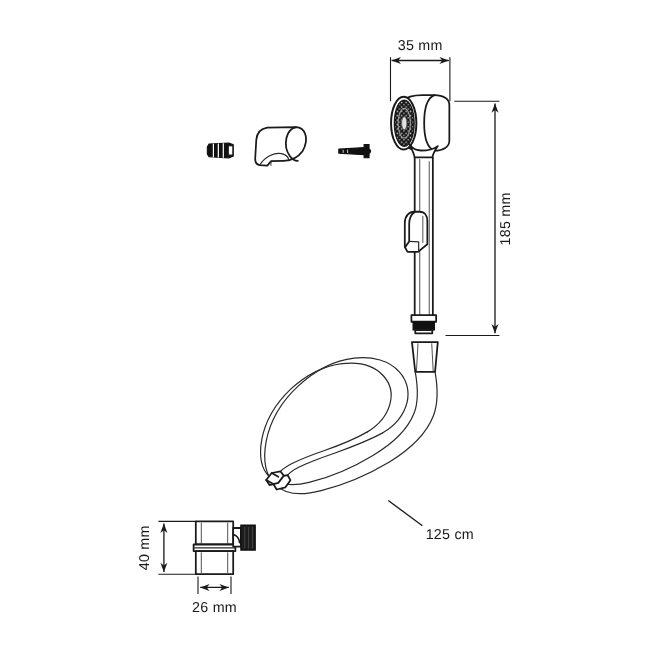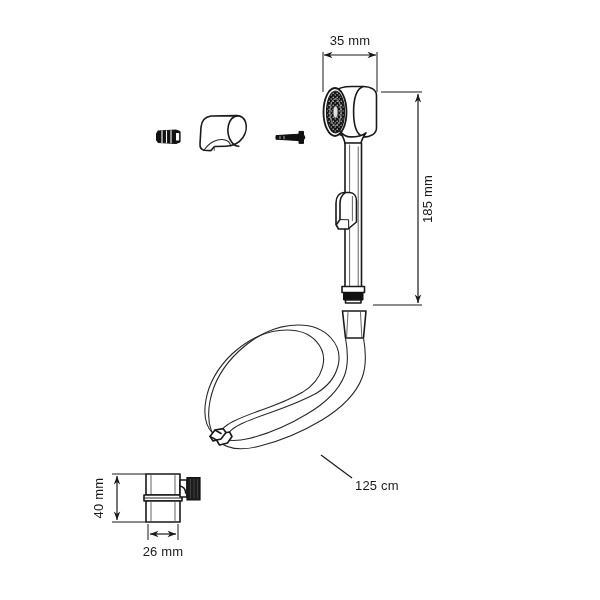--- a/index.html
+++ b/index.html
@@ -8,20 +8,21 @@
     padding: 0;
     background: #ffffff;
   }
   #drawing-root {
     position: relative;
     width: 566px;
     height: 600px;
     background: #ffffff;
     overflow: hidden;
     font-family: "Liberation Sans", sans-serif;
+    margin-left: 32px;
   }
   #drawing-svg {
     position: absolute;
     left: 0;
     top: 0;
     width: 600px;
     height: 600px;
     display: block;
   }
   .dim-text {

